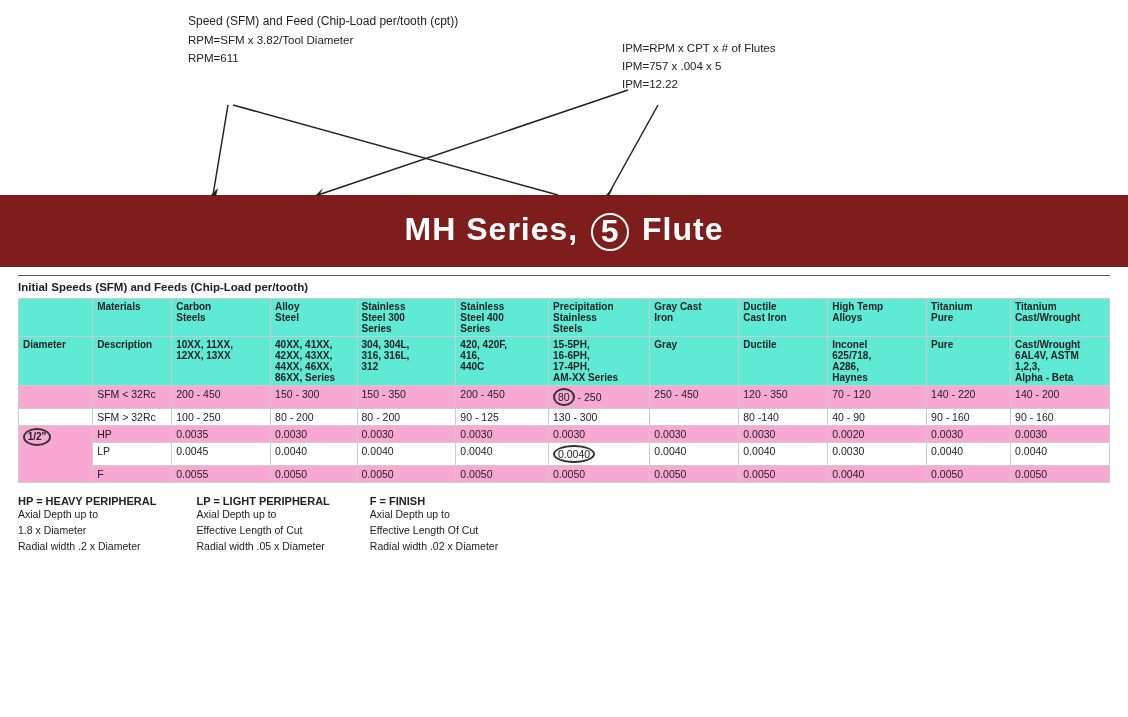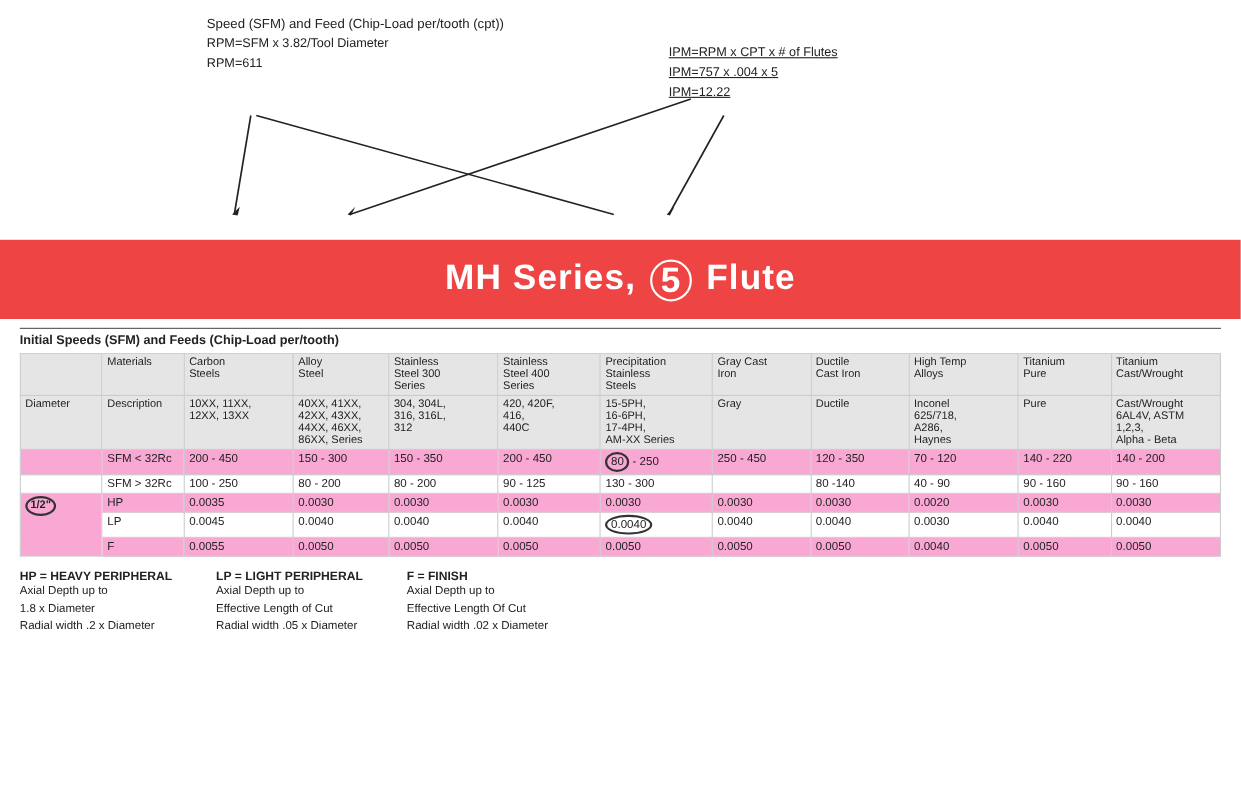--- a/index.html
+++ b/index.html
@@ -18,64 +18,63 @@
       width: 1128px;
       height: 717px;
       position: relative;
       padding: 0 18px;
     }
 
     
     .annotation-area {
       position: relative;
       padding-top: 9px;
-      height: 218px;
+      height: 195px;
     }
 
     .annotation-left {
       position: absolute;
       left: 170px;
       top: 14px;
     }
 
     .annotation-left .main-label {
       font-size: 12px;
       margin-bottom: 4px;
     }
 
     .annotation-left .formula-block {
       font-size: 11.5px;
       line-height: 1.55;
     }
 
     .annotation-right {
       position: absolute;
-      left: 590px;
+      left: 604px;
       top: 40px;
-      text-decoration: underline;
     }
 
     .annotation-right .formula-block {
       font-size: 11.5px;
       line-height: 1.55;
     }
 
     
     .arrow-svg {
       position: absolute;
       top: 0;
       left: 0;
       width: 1128px;
       height: 200px;
       pointer-events: none;
     }
 
     
     .banner {
-      background: #ef4444;
+      background: #7f1d1d;
       height: 72px;
       display: flex;
       align-items: center;
       justify-content: center;
       margin: 0 -18px;
     }
 
     .banner-title {
       color: #fff;
       font-size: 32px;
@@ -116,22 +115,22 @@
     }
 
     table.data-table th, table.data-table td {
       border: 1px solid #ccc;
       padding: 2px 4px;
       vertical-align: top;
       text-align: left;
     }
 
     table.data-table th {
-      background: #e5e5e5;
-      font-weight: normal;
+      background: #5eead4;
+      font-weight: bold;
       font-size: 10px;
     }
 
     .col-materials { width: 60px; }
     .col-carbon { width: 80px; }
     .col-alloy { width: 70px; }
     .col-ss300 { width: 80px; }
     .col-ss400 { width: 75px; }
     .col-precip { width: 82px; }
     .col-gray { width: 72px; }

